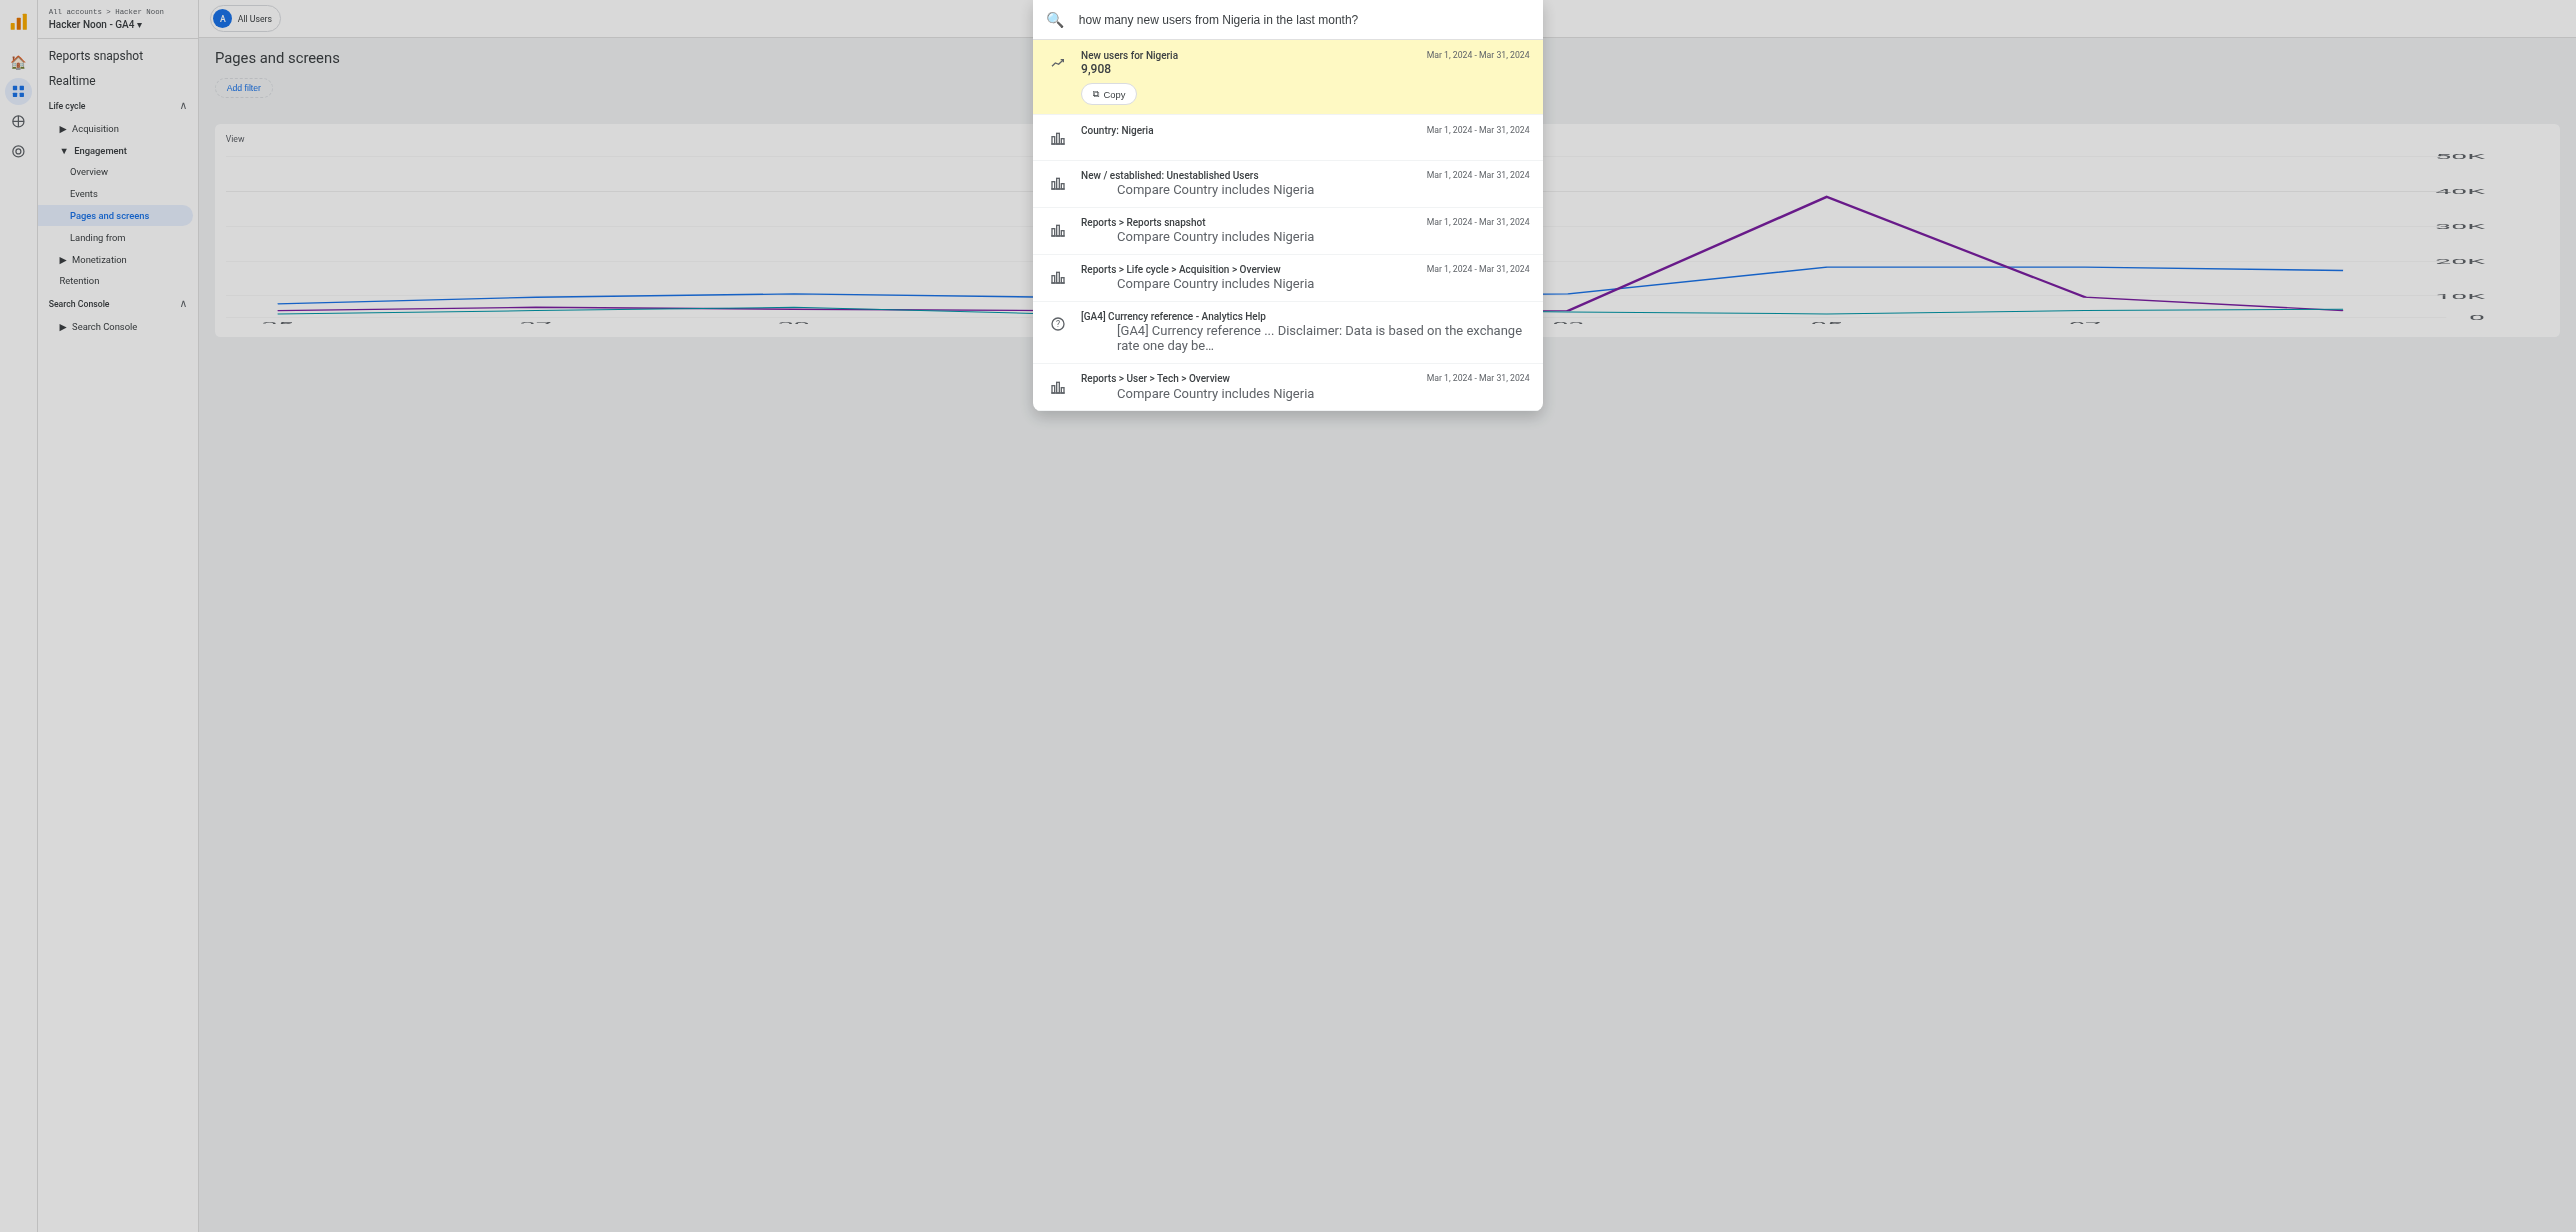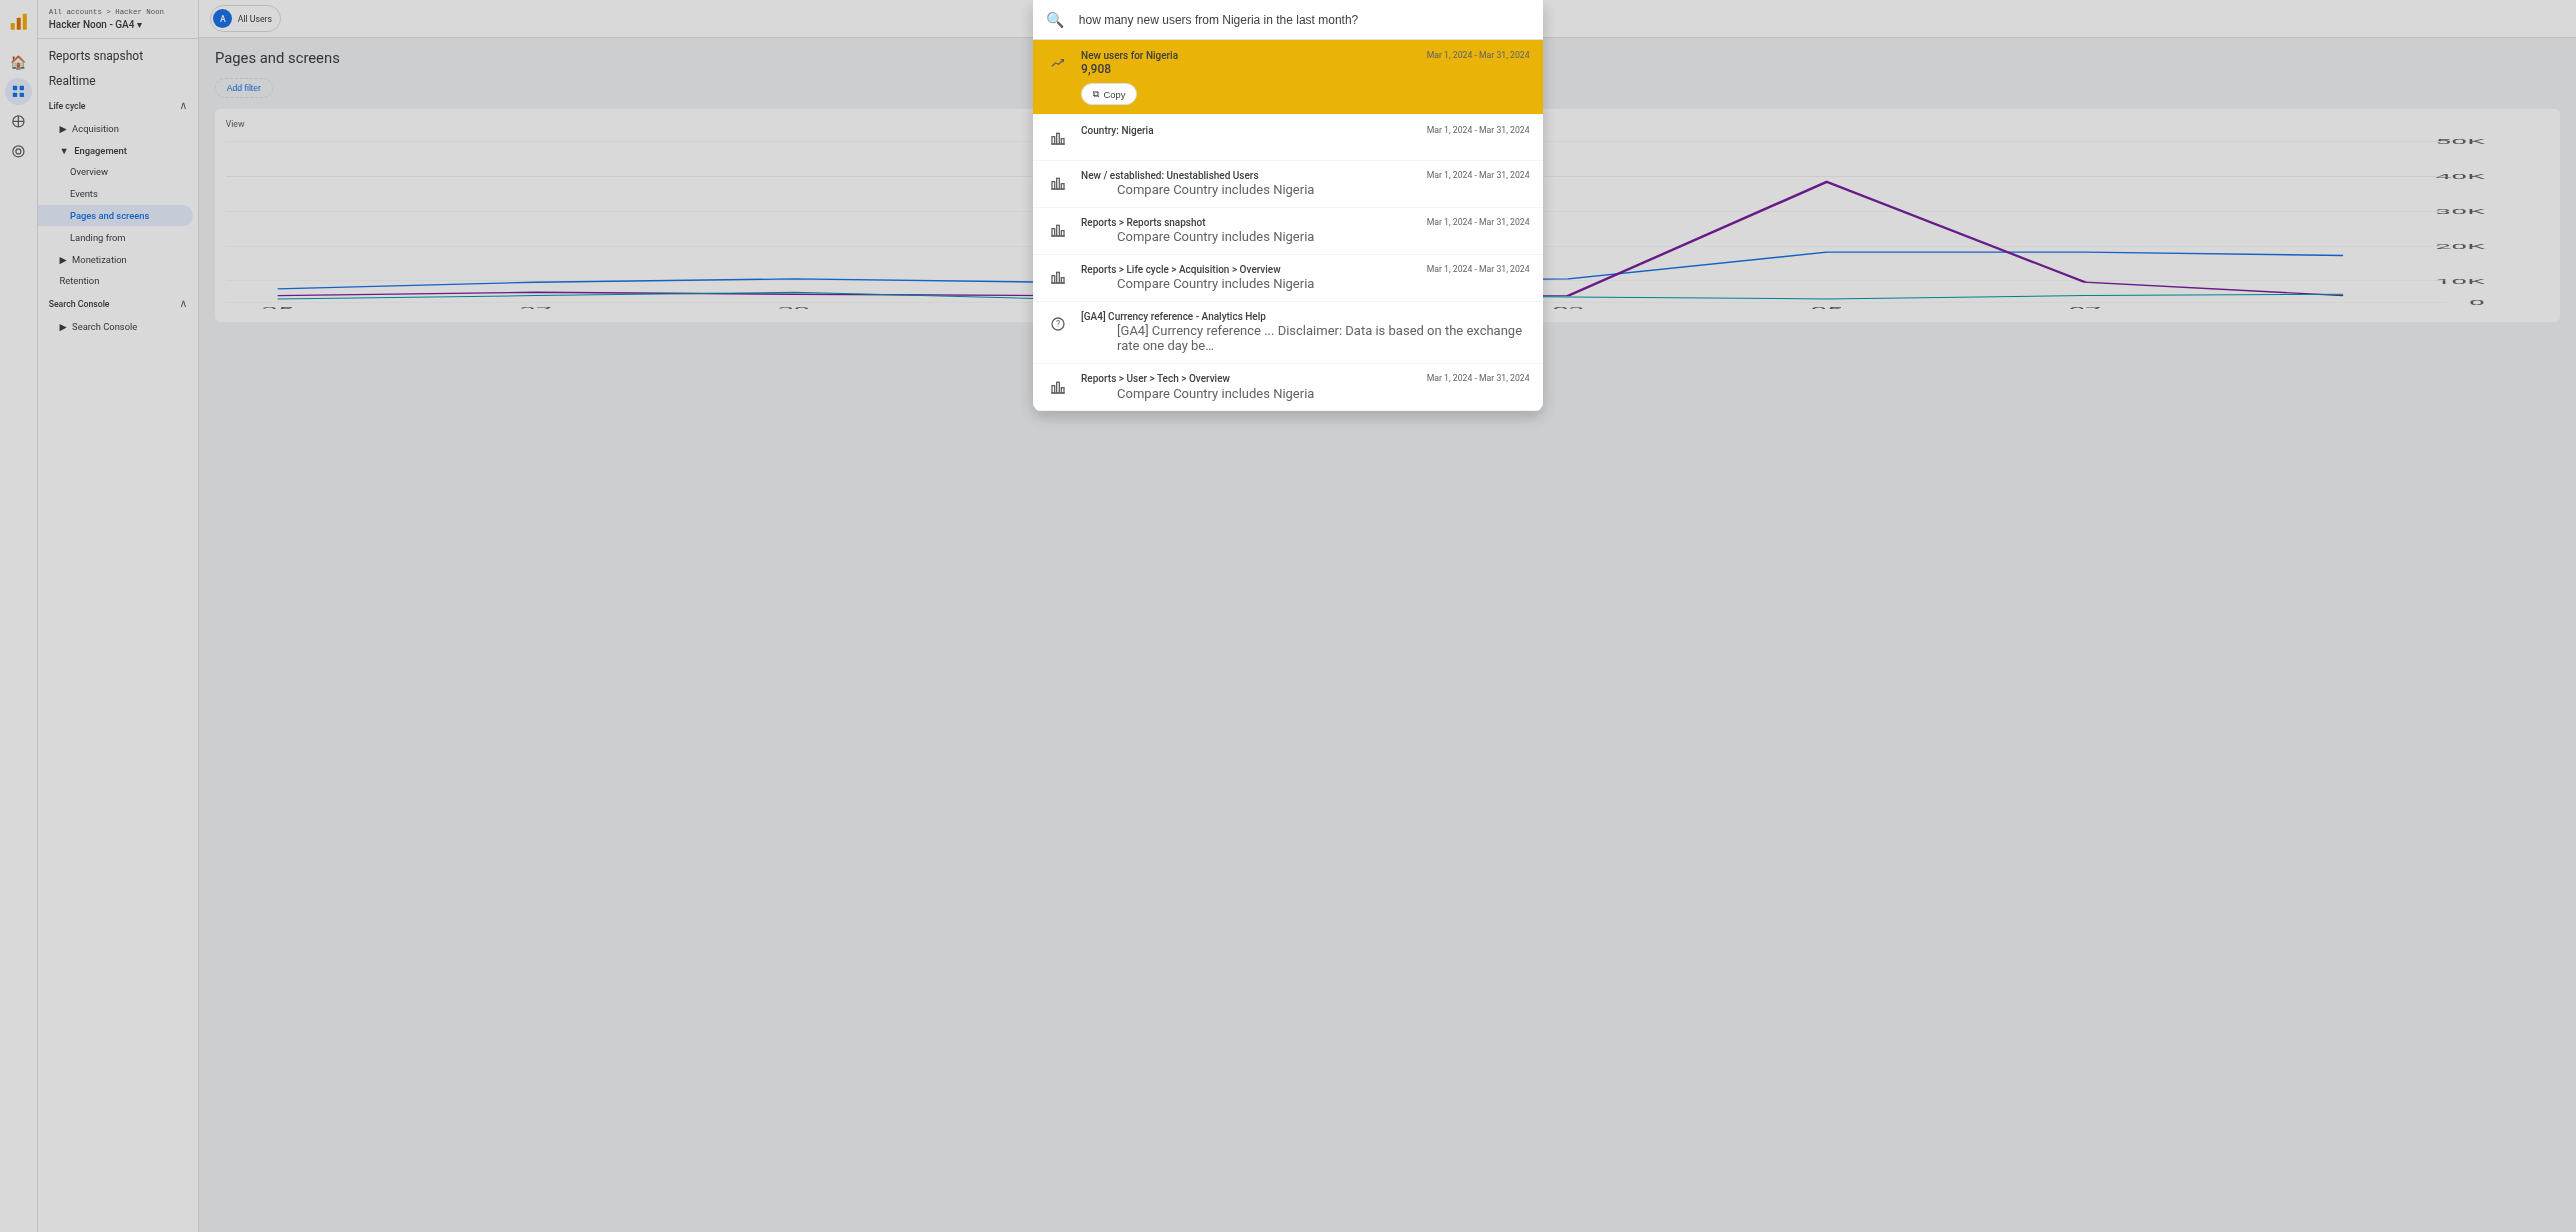--- a/index.html
+++ b/index.html
@@ -123,21 +123,21 @@
       font-size: 14.8px;
       color: #3c4043;
       font-weight: 400;
       margin-bottom: 10.7px;
     }
 
     .filter-bar {
       display: flex;
       align-items: flex-end;
       gap: 5.4px;
-      margin-bottom: 11px;
+      margin-bottom: 26px;
     }
 
     .add-filter-btn {
       border: 0.7px dashed #dadce0;
       border-radius: 13.4px;
       padding: 4px 10.7px;
       font-size: 8.7px;
       color: #1a73e8;
       cursor: pointer;
       background: transparent;
@@ -206,21 +206,21 @@
     .search-results { }
 
     .result-item {
       display: flex;
       align-items: flex-start;
       padding: 9.4px 13.4px;
       gap: 10.7px;
       cursor: pointer;
       border-bottom: 0.7px solid #f1f3f4;
     }
-    .result-item.highlighted { background: #eab308; }
+    .result-item.highlighted { background: #fef9c3; }
 
     .result-icon {
       width: 24px;
       height: 24px;
       display: flex;
       align-items: center;
       justify-content: center;
       color: #5f6368;
       font-size: 13.4px;
       flex-shrink: 0;

